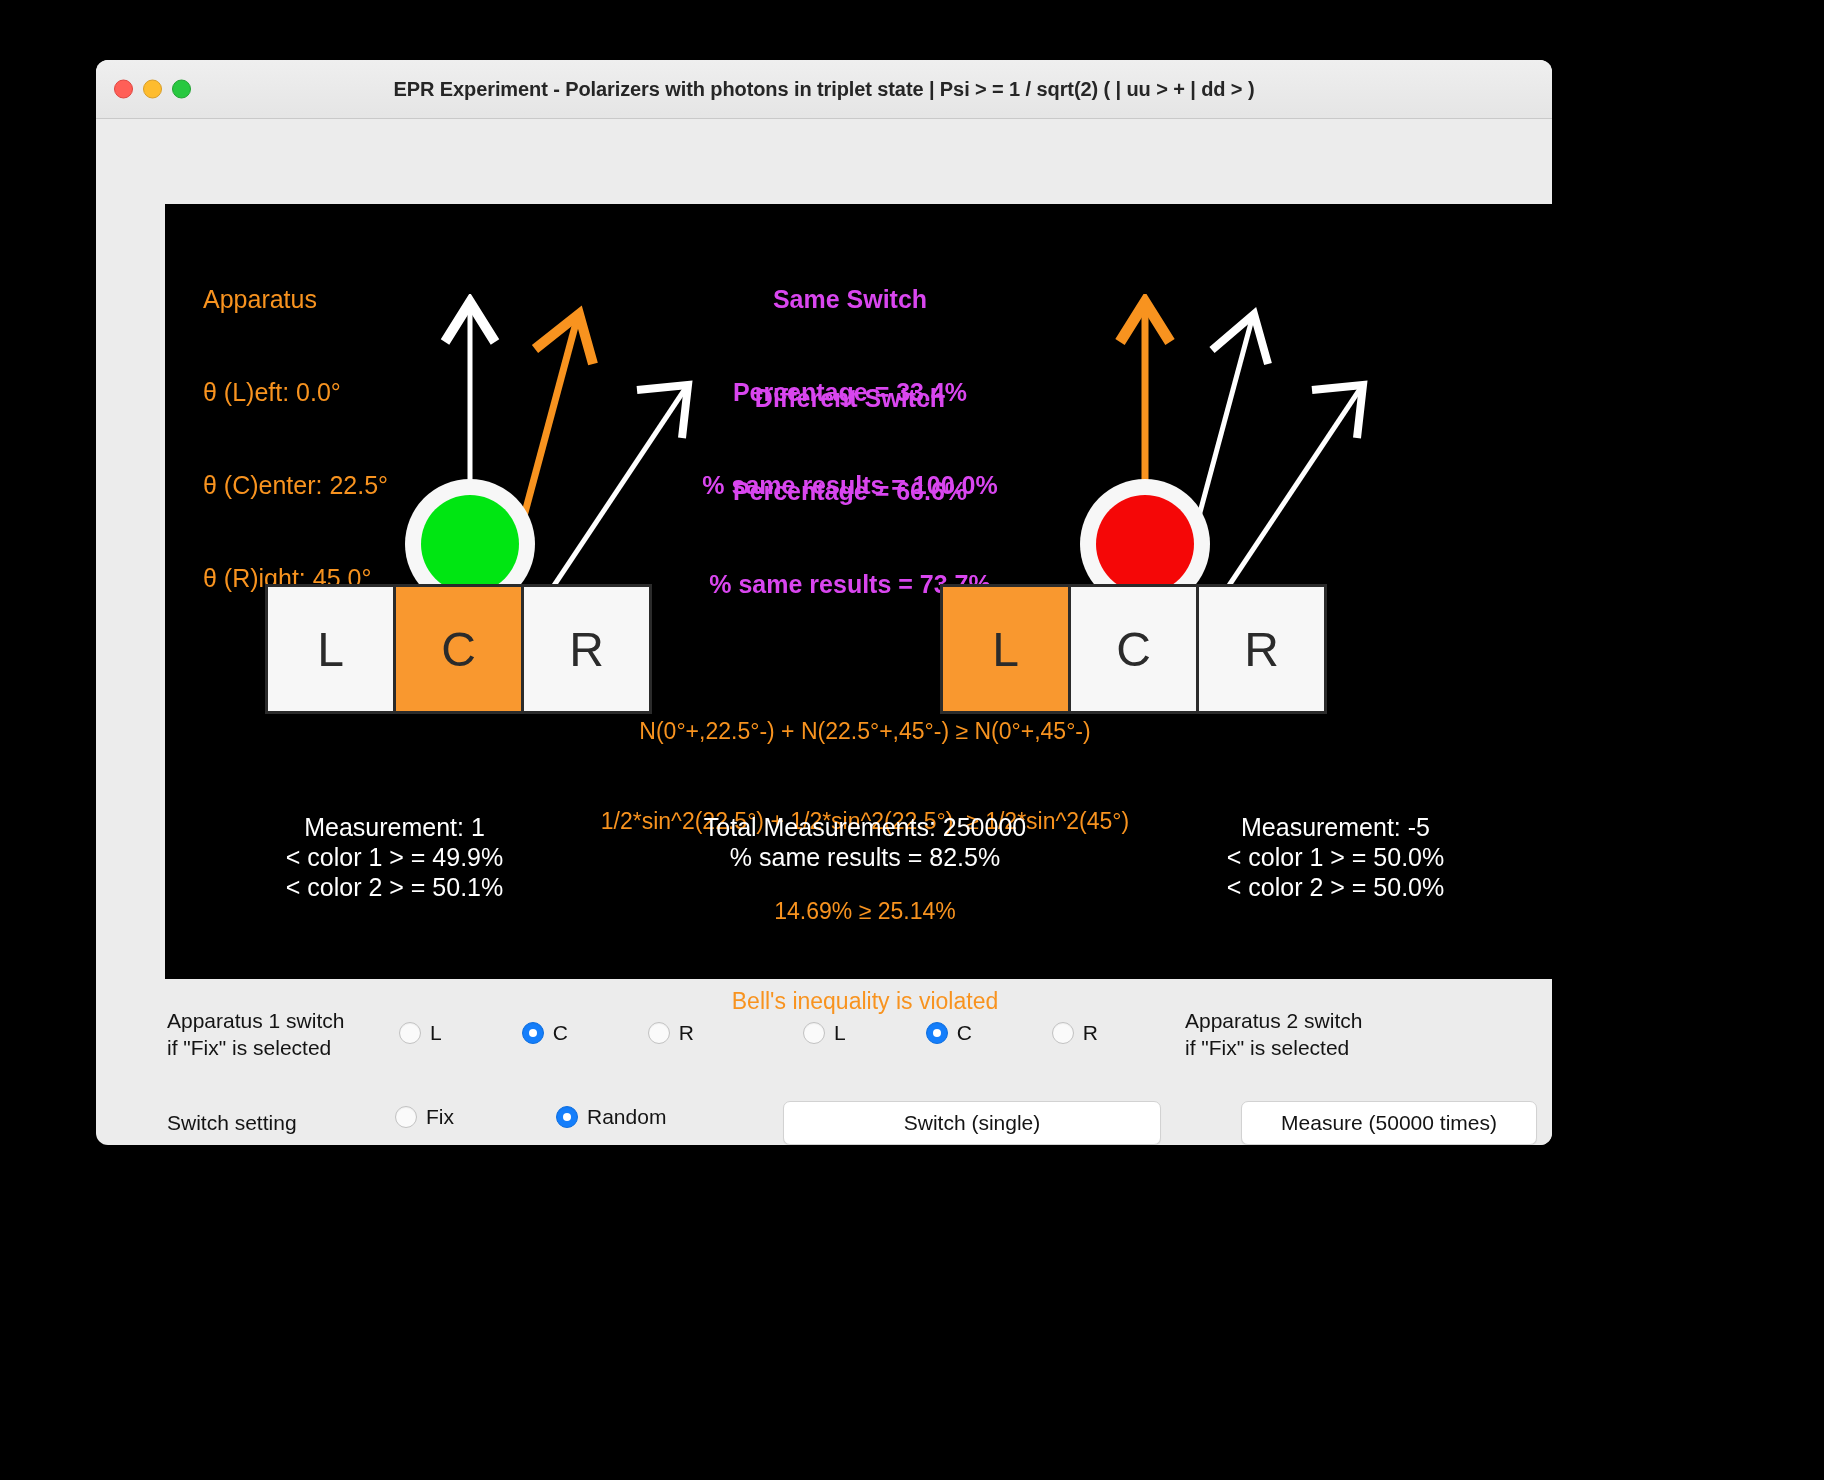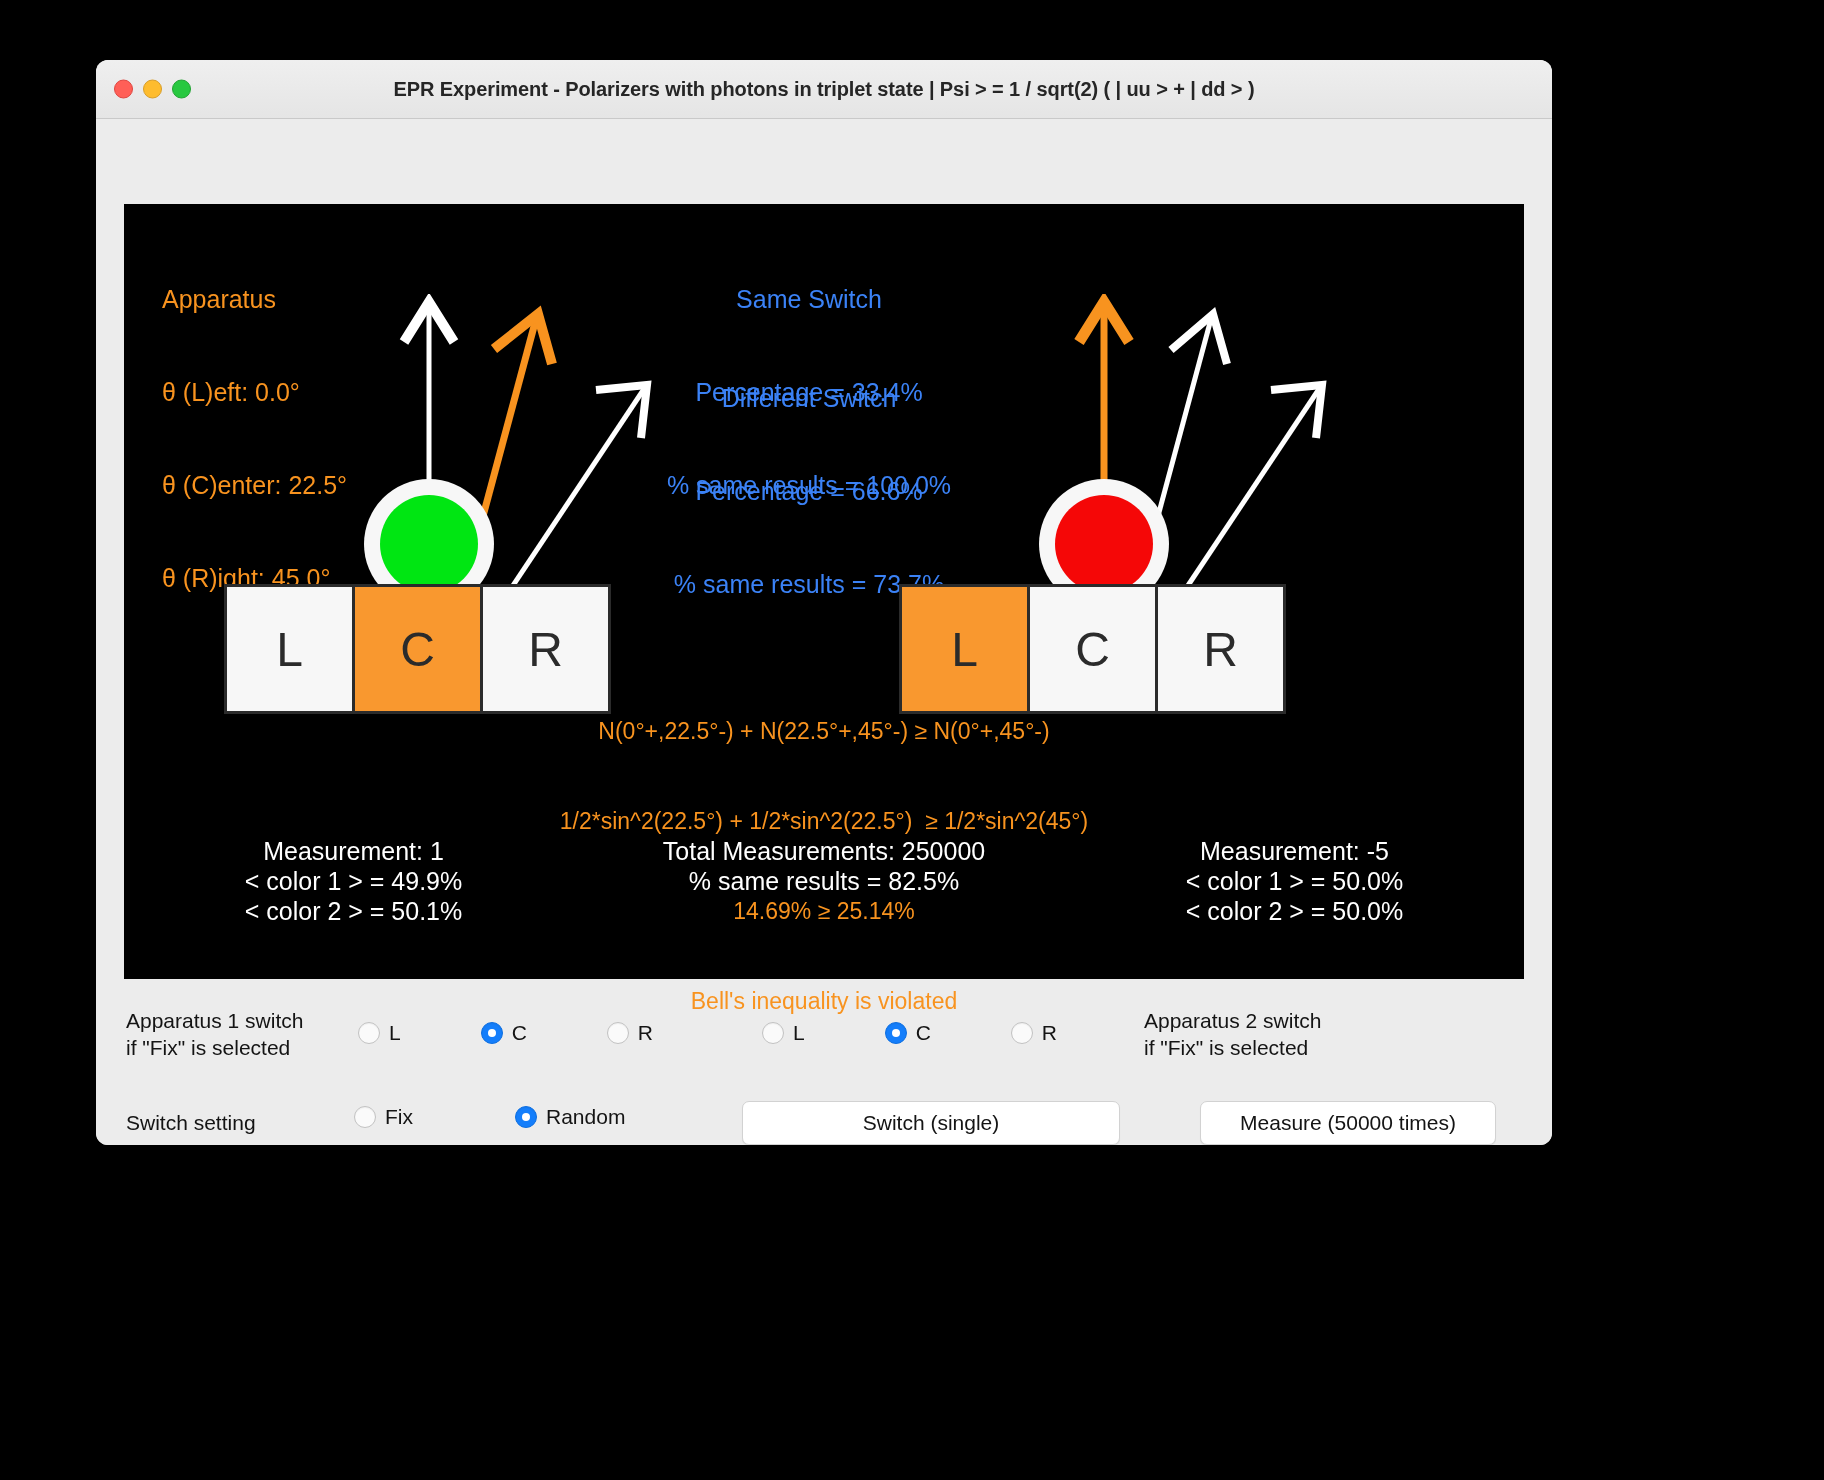--- a/index.html
+++ b/index.html
@@ -19,37 +19,37 @@
   .lights{position:absolute;left:18px;top:50%;transform:translateY(-50%);display:flex;gap:10px;}
   .light{width:17px;height:17px;border-radius:50%;}
   .light.red{background:#ff5f57;border:1px solid #e0443e;}
   .light.yellow{background:#febc2e;border:1px solid #d89d26;}
   .light.green{background:#28c840;border:1px solid #21a332;}
   .win-title{
     width:100%;text-align:center;font-size:20px;font-weight:bold;color:#262626;
     letter-spacing:-0.1px;padding:0 100px;box-sizing:border-box;
   }
 
-  .body-area{position:relative;width:100%;height:1027px;background:#ececec;}
+  .body-area{position:relative;width:100%;height:1027px;background:#ececec;margin-left:41px;}
 
   .canvas{
     position:absolute;left:28px;top:85px;width:1400px;height:775px;background:#000;
   }
 
   
   .t{position:absolute;white-space:pre;}
   .orange{color:#f8931f;}
-  .white{color:#3b82f6;}
+  .white{color:#d946ef;font-weight:bold;}
   .apparatus-block{left:38px;top:18px;font-size:25px;line-height:31px;}
   .stats-same{left:520px;top:18px;font-size:25px;line-height:31px;text-align:center;width:330px;}
   .stats-diff{left:520px;top:117px;font-size:25px;line-height:31px;text-align:center;width:330px;}
 
   .bell{left:300px;top:452px;width:800px;text-align:center;font-size:23px;line-height:30px;}
 
-  .meas-cols{position:absolute;left:0;top:632px;width:100%;display:flex;}
+  .meas-cols{position:absolute;left:0;top:608px;width:100%;display:flex;}
   .meas-col{flex:1;text-align:center;font-size:25px;line-height:30px;color:#fff;}
   .meas-col.mid{flex:1.05;}
 
   
   .apparatus{position:absolute;}
   .ap1{left:100px;top:90px;width:480px;height:420px;}
   .ap2{left:775px;top:90px;width:480px;height:420px;}
 
   .switchrow{position:absolute;bottom:0;left:0;display:flex;}
   .sw{

